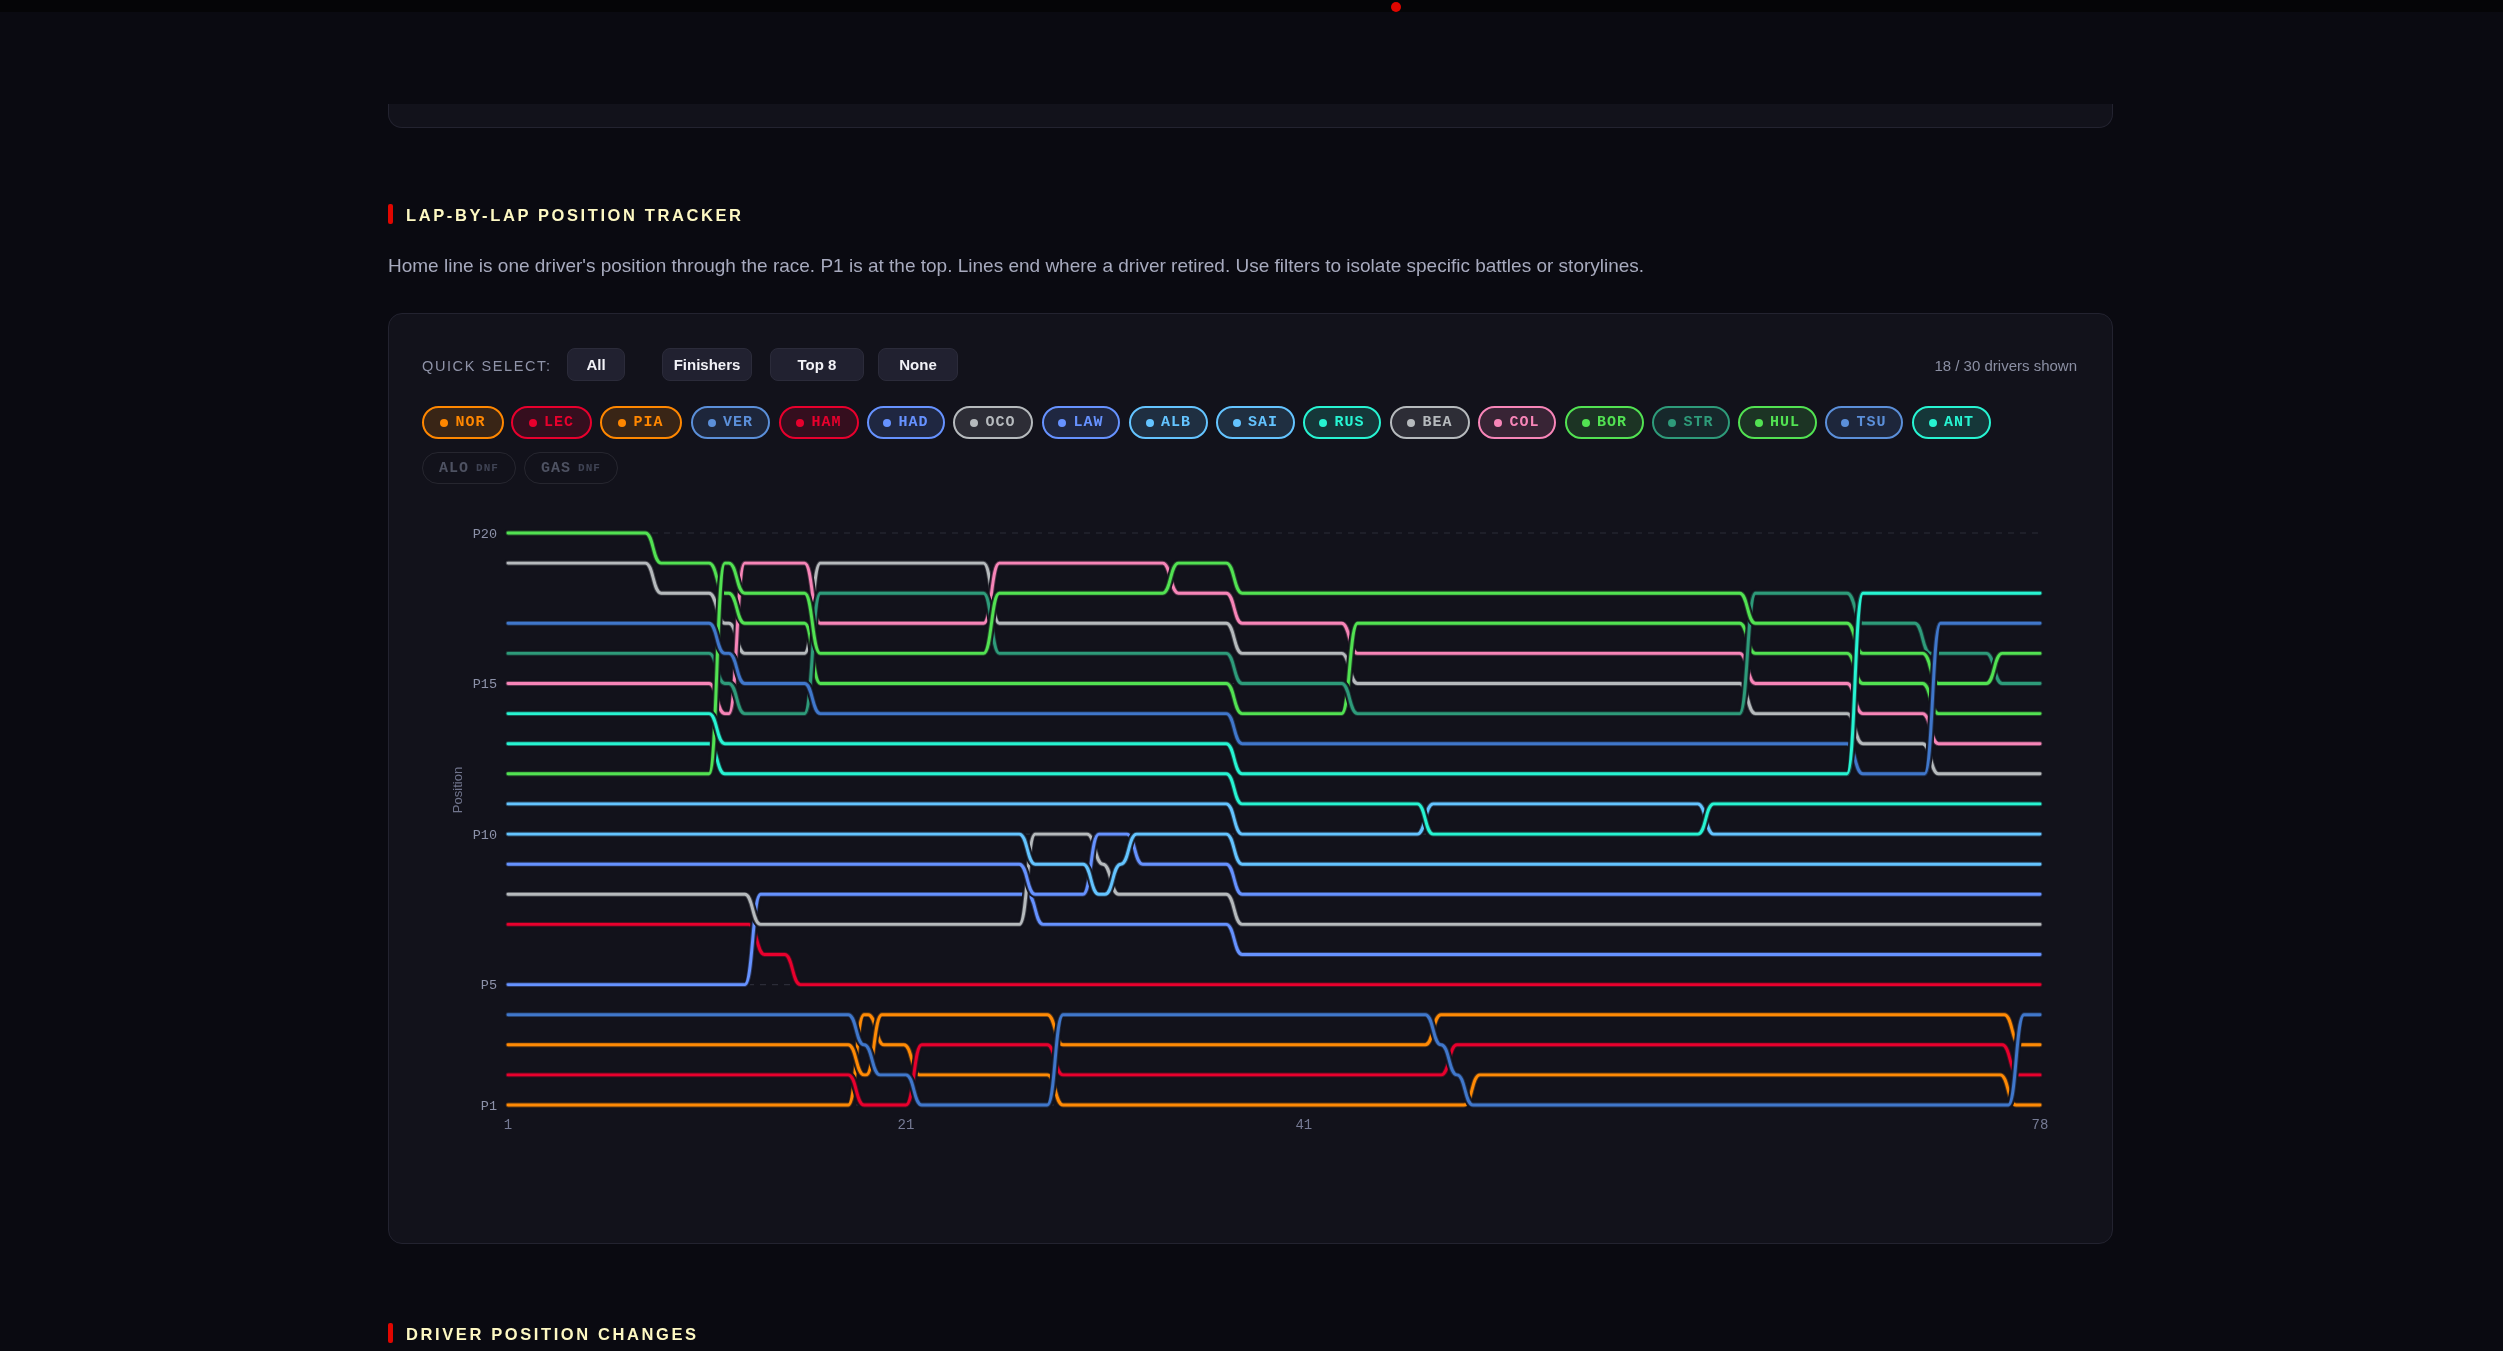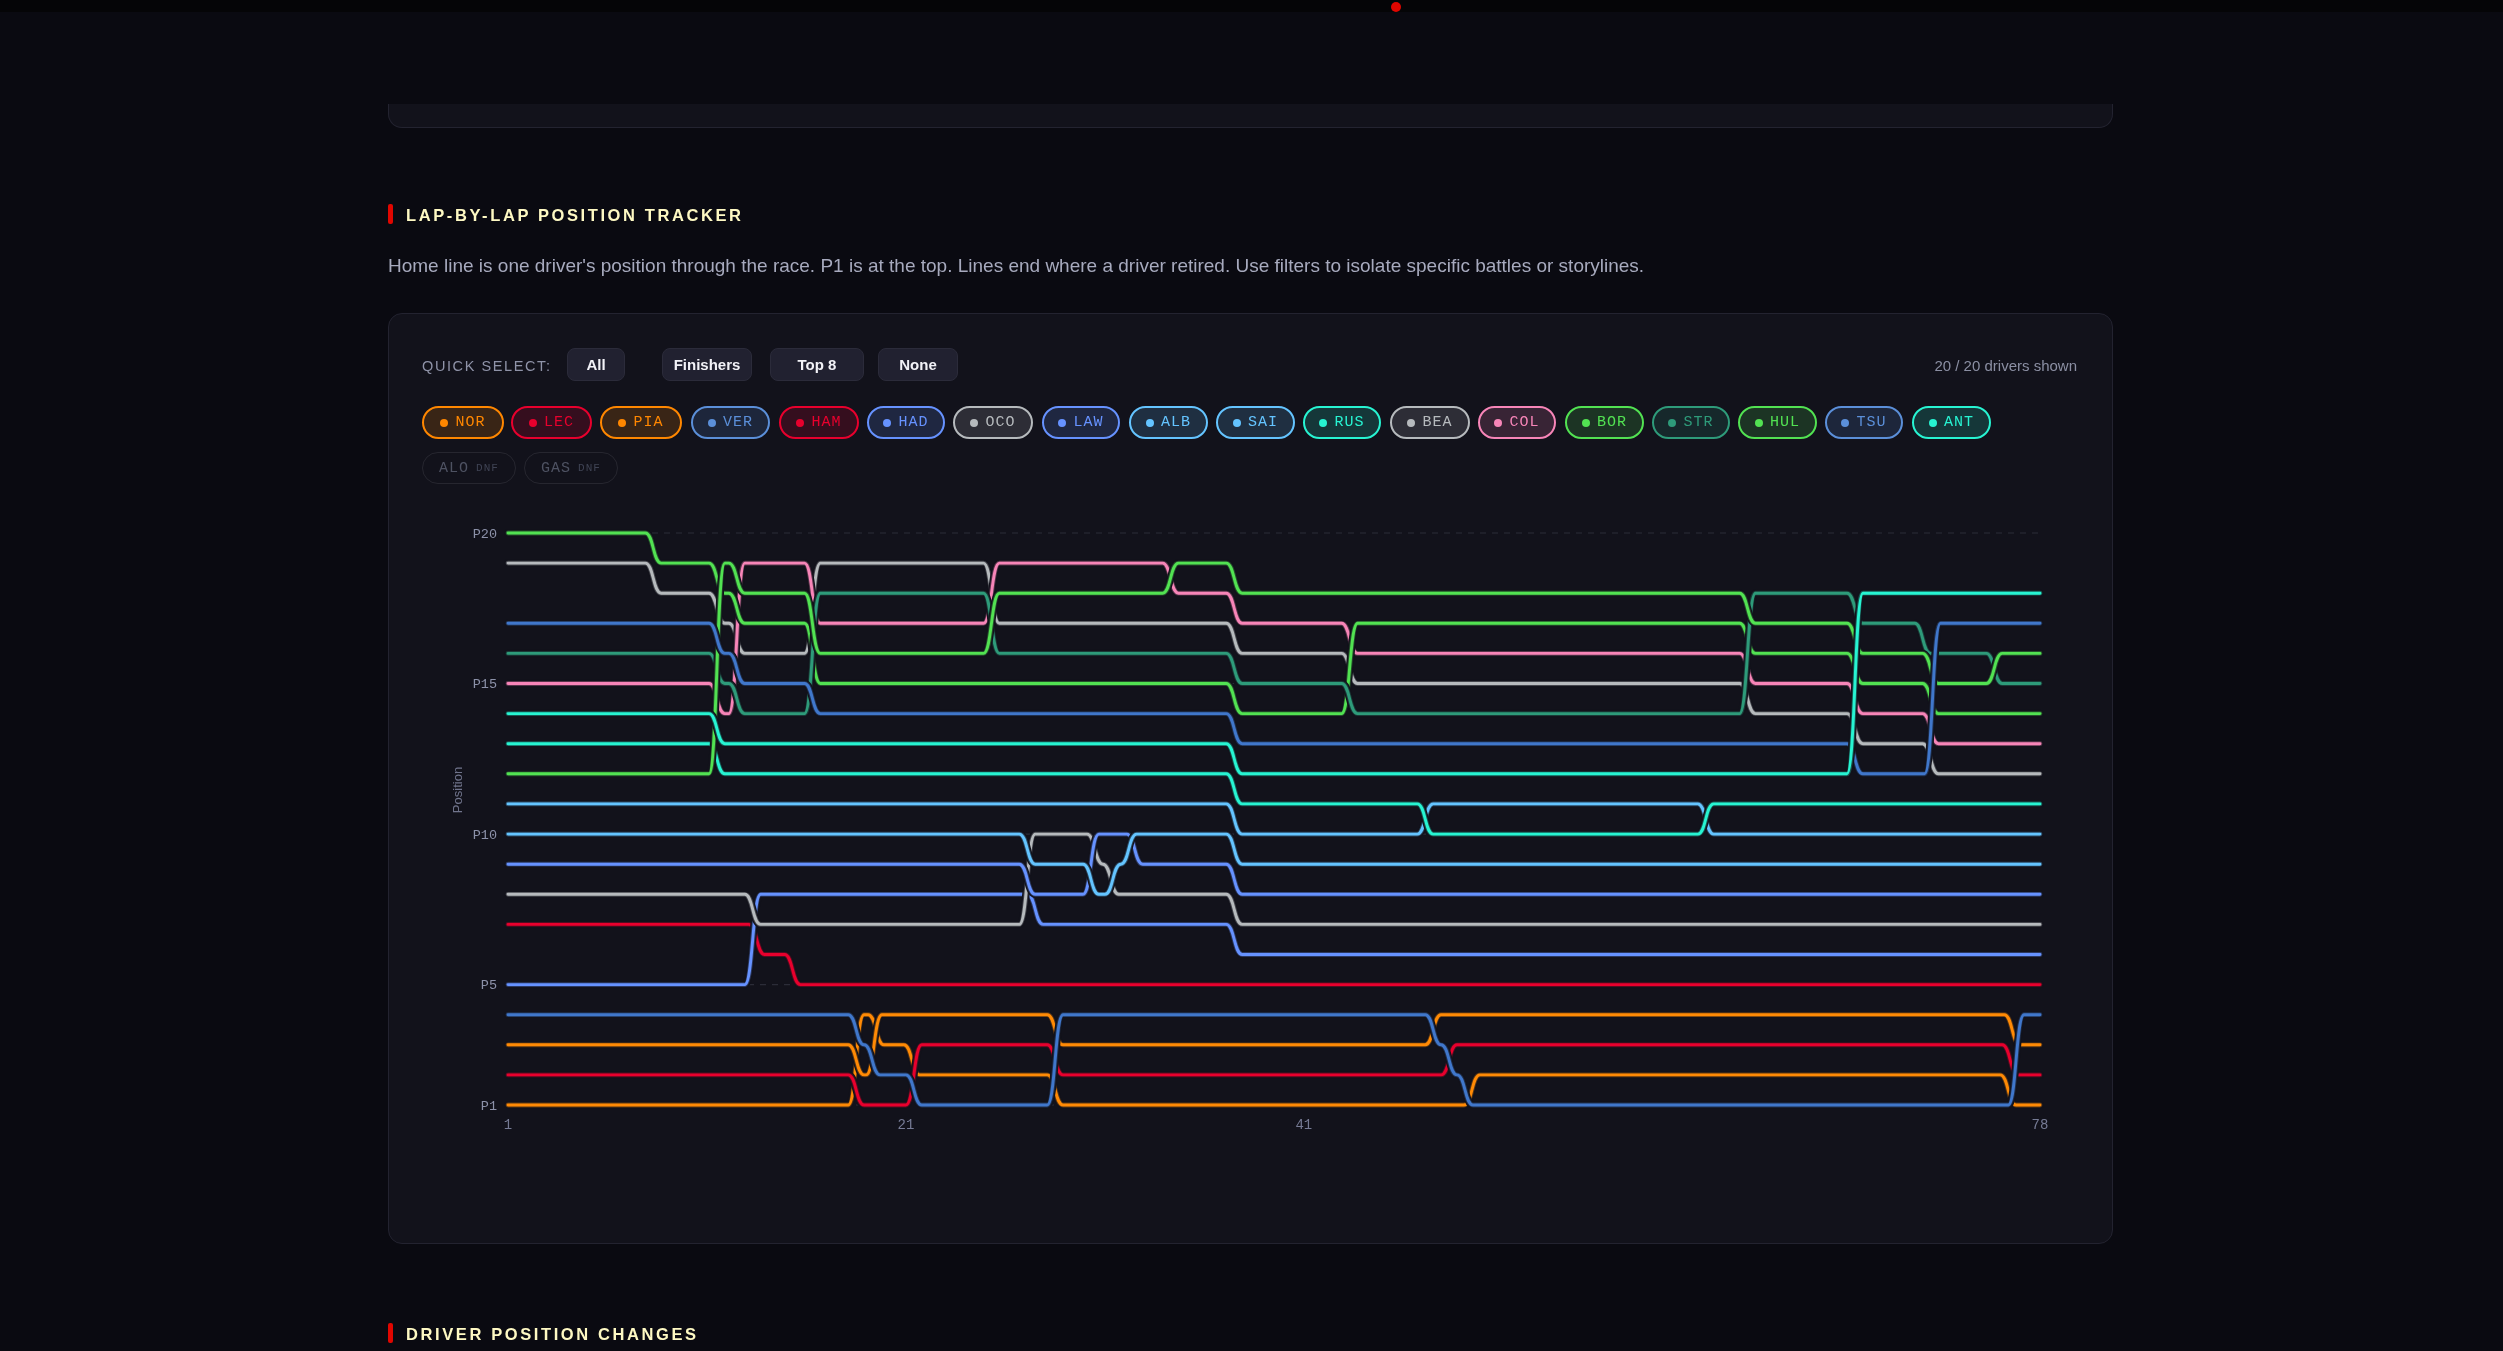--- a/index.html
+++ b/index.html
@@ -12,41 +12,41 @@
 #navpill{left:757px;top:24px;width:77px;height:50px;background:#16161f;border:1px solid #23232f;border-radius:10px}
 #brandtext{left:401px;top:55px;font-size:13px;font-weight:bold;color:#f4f4f6;letter-spacing:.3px}
 #cardsliver{left:388px;top:104px;width:1725px;height:24px;background:#12121b;border:1px solid #232330;border-top:none;border-radius:0 0 14px 14px}
 .sechead{position:absolute;color:#fef9c3;font-size:16.5px;font-weight:bold;letter-spacing:2.6px}
 .secbar{position:absolute;width:5px;height:20px;background:#e10600;border-radius:2px}
 #para{left:388px;top:255px;font-size:19px;color:#a7aabe}
 #card{left:388px;top:313px;width:1725px;height:931px;background:#12121b;border:1px solid #232330;border-radius:14px}
 #qslabel{left:422px;top:358px;font-size:14.5px;color:#8f93a8;letter-spacing:1.6px}
 .qbtn{position:absolute;top:348px;height:33px;background:#212130;border:1px solid #2b2b3a;border-radius:8px;color:#f2f2f7;font-size:15px;font-weight:bold;text-align:center}
 #shown{left:1917px;top:357px;width:160px;font-size:15px;color:#8b8fa3;text-align:right}
-.chip{position:absolute;top:406px;height:33px;border:2px solid;border-radius:17px;font-family:"Liberation Mono",monospace;font-size:15px;font-weight:normal;display:flex;align-items:center;justify-content:center;gap:7px;letter-spacing:1px}
+.chip{position:absolute;top:406px;height:33px;border:2px solid;border-radius:17px;font-family:"Liberation Mono",monospace;font-size:15px;font-weight:bold;display:flex;align-items:center;justify-content:center;gap:7px;letter-spacing:1px}
 .dot{width:8px;height:8px;border-radius:50%;display:inline-block}
 .chip.dnf{top:452px;height:32px;border:1.5px solid #26262f;color:#4e5262;background:transparent}
 .dnftag{font-size:11px;color:#3f4354;letter-spacing:1px}
 #chartwrap{left:388px;top:313px;width:1725px;height:931px}
 </style></head>
 <body>
 <div id="page">
 <div id="topstrip" class="abs"></div>
 <div id="reddot" class="abs"></div>
 <div id="cardsliver" class="abs"></div>
 <div class="secbar" style="left:388px;top:204px"></div>
 <div class="sechead" style="left:406px;top:206px">LAP-BY-LAP POSITION TRACKER</div>
 <div id="para" class="abs">Home line is one driver's position through the race. P1 is at the top. Lines end where a driver retired. Use filters to isolate specific battles or storylines.</div>
 <div id="card" class="abs"></div>
 <div id="qslabel" class="abs">QUICK SELECT:</div>
 <div class="qbtn" style="left:567px;width:58px;line-height:31px">All</div>
 <div class="qbtn" style="left:662px;width:90px;line-height:31px">Finishers</div>
 <div class="qbtn" style="left:770px;width:94px;line-height:31px">Top 8</div>
 <div class="qbtn" style="left:878px;width:80px;line-height:31px">None</div>
-<div id="shown" class="abs">20 / 20 drivers shown</div>
+<div id="shown" class="abs">18 / 30 drivers shown</div>
 <div class="chip" style="left:422px;width:82px;border-color:#FF8700;color:#FF8700;background:#FF87002b"><span class="dot" style="background:#FF8700"></span>NOR</div>
     <div class="chip" style="left:511px;width:81px;border-color:#E8002D;color:#E8002D;background:#E8002D2b"><span class="dot" style="background:#E8002D"></span>LEC</div>
     <div class="chip" style="left:600px;width:82px;border-color:#FF8700;color:#FF8700;background:#FF87002b"><span class="dot" style="background:#FF8700"></span>PIA</div>
     <div class="chip" style="left:691px;width:79px;border-color:#5B8FD9;color:#5B8FD9;background:#5B8FD92b"><span class="dot" style="background:#5B8FD9"></span>VER</div>
     <div class="chip" style="left:779px;width:80px;border-color:#E8002D;color:#E8002D;background:#E8002D2b"><span class="dot" style="background:#E8002D"></span>HAM</div>
     <div class="chip" style="left:867px;width:78px;border-color:#6692FF;color:#6692FF;background:#6692FF2b"><span class="dot" style="background:#6692FF"></span>HAD</div>
     <div class="chip" style="left:953px;width:80px;border-color:#B6BABD;color:#B6BABD;background:#B6BABD2b"><span class="dot" style="background:#B6BABD"></span>OCO</div>
     <div class="chip" style="left:1042px;width:78px;border-color:#6692FF;color:#6692FF;background:#6692FF2b"><span class="dot" style="background:#6692FF"></span>LAW</div>
     <div class="chip" style="left:1129px;width:79px;border-color:#64C4FF;color:#64C4FF;background:#64C4FF2b"><span class="dot" style="background:#64C4FF"></span>ALB</div>
     <div class="chip" style="left:1216px;width:79px;border-color:#64C4FF;color:#64C4FF;background:#64C4FF2b"><span class="dot" style="background:#64C4FF"></span>SAI</div>

